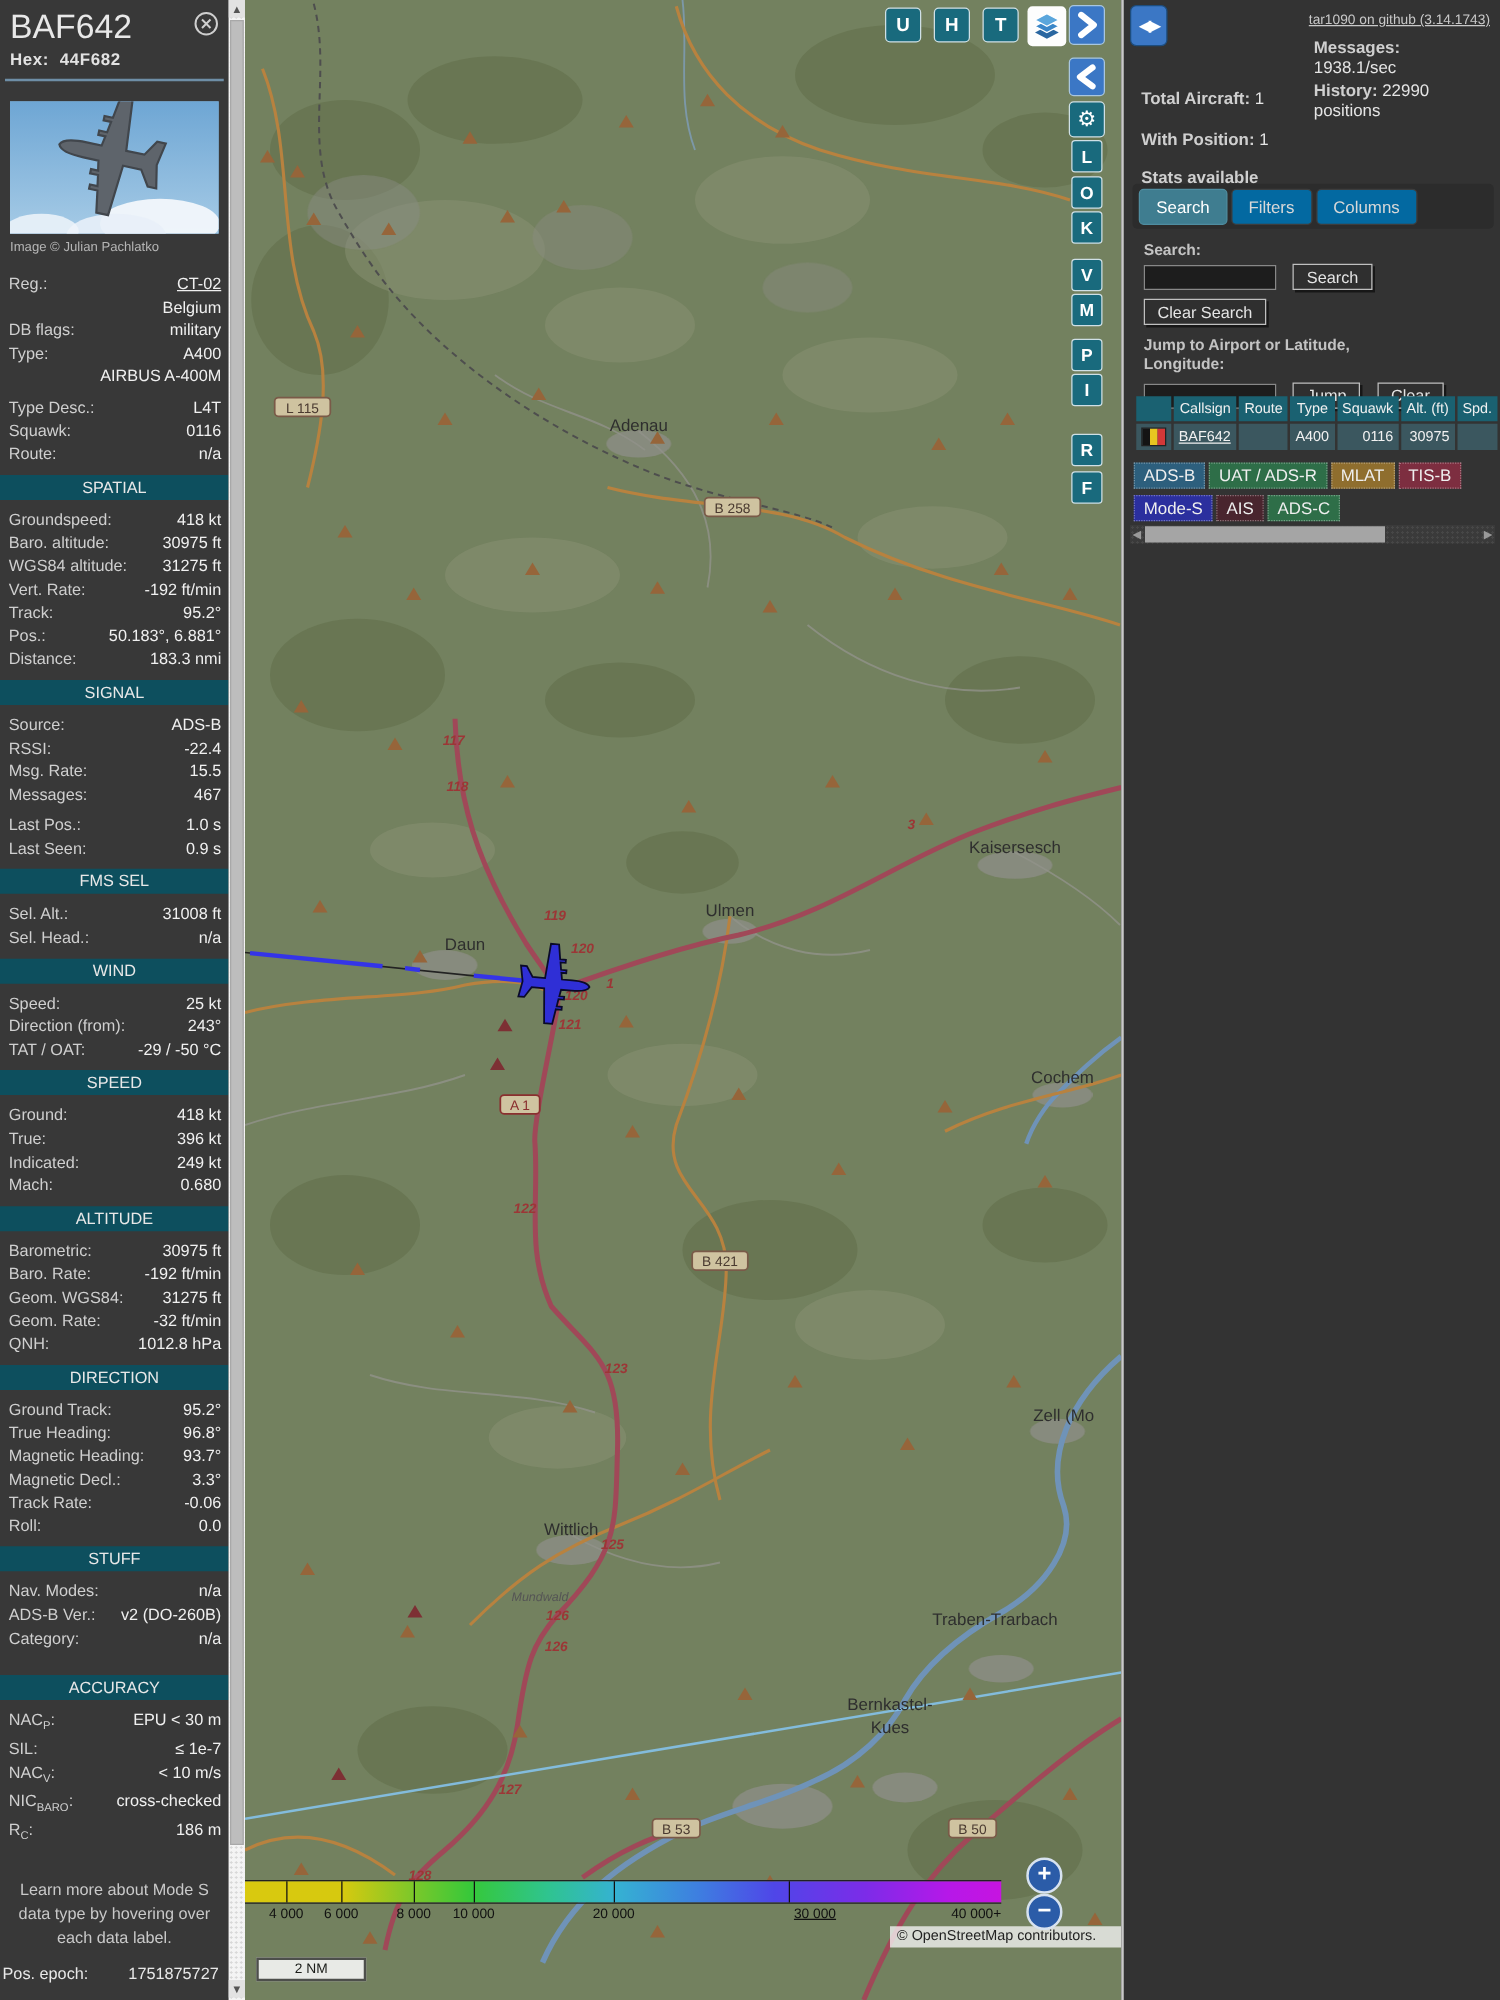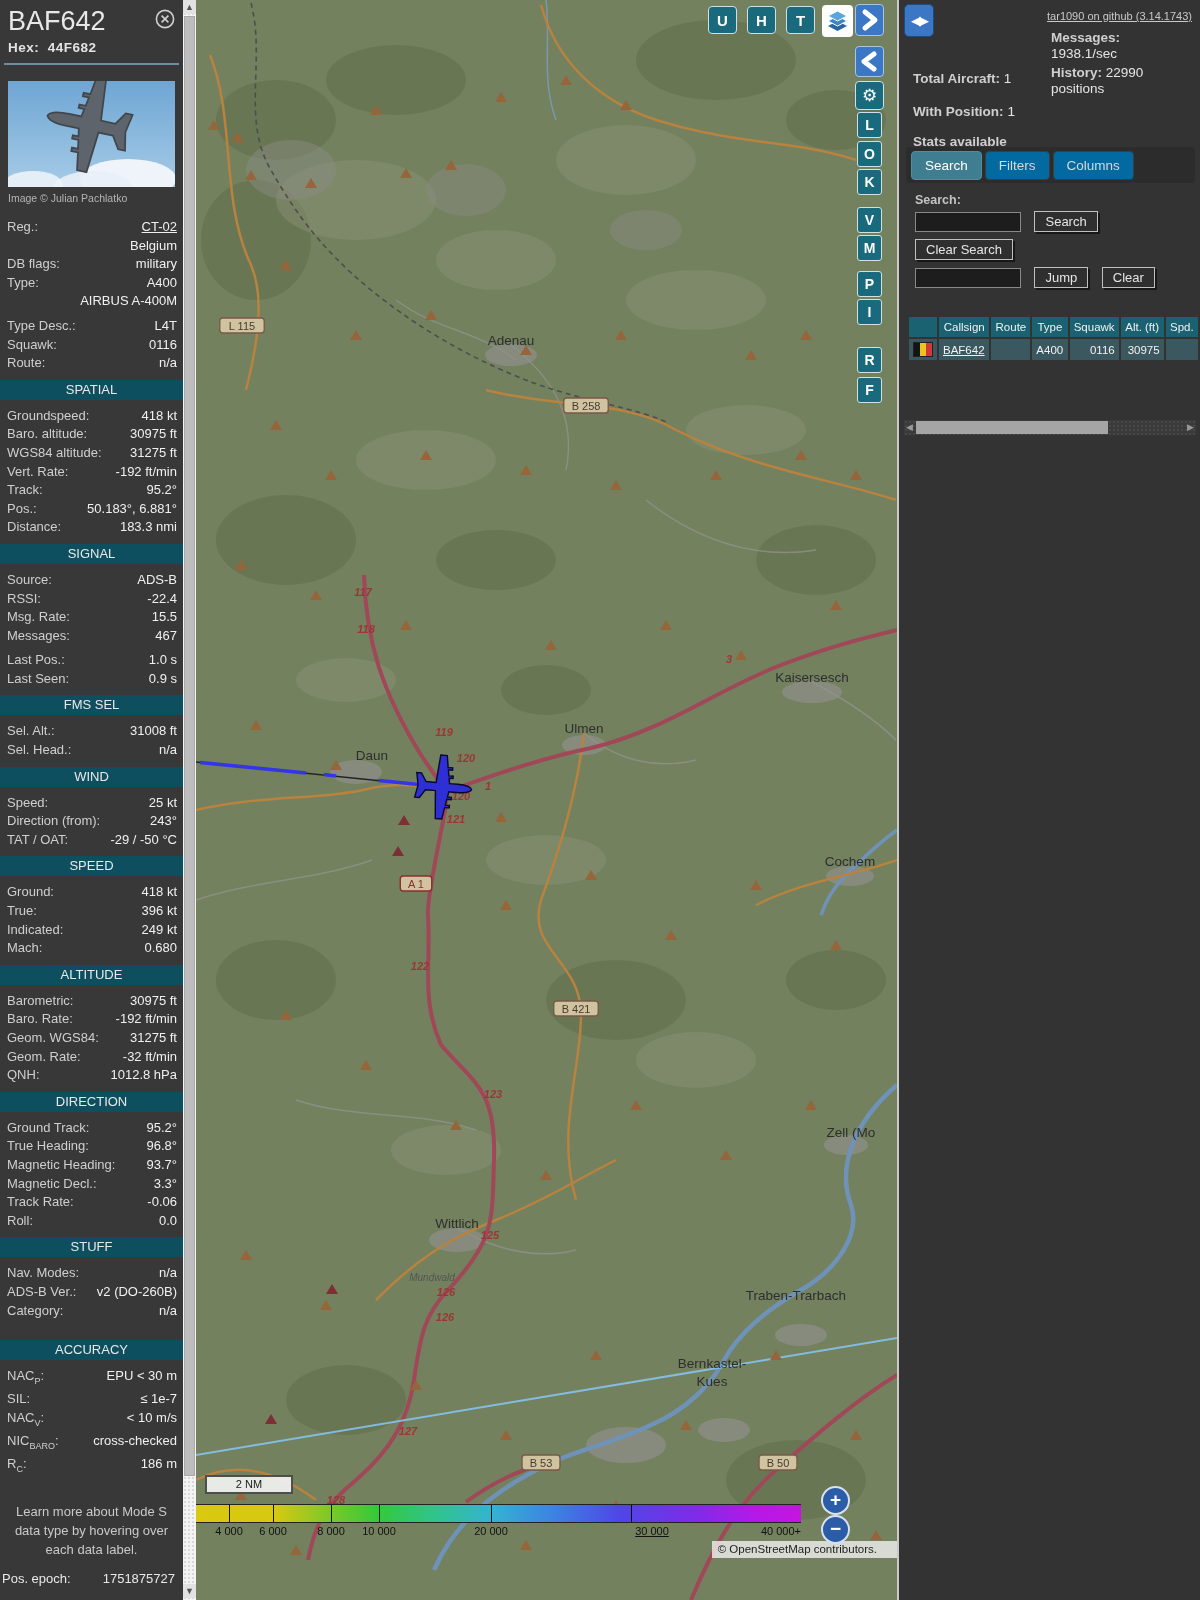--- a/index.html
+++ b/index.html
@@ -46,21 +46,21 @@
   .nav-left{top:46px;height:31px;}
   .gear-btn{position:absolute;left:659px;top:81px;width:29px;height:29px;background:#196a7d;border:1px solid #cfe0e6;border-radius:4px;
     color:#fff;font-size:17px;text-align:center;line-height:28px;cursor:pointer;box-sizing:border-box;}
   .sbtn{position:absolute;left:661px;width:25px;height:26px;background:#196a7d;border:1px solid #cfe0e6;border-radius:3px;color:#fff;
     font-size:14px;font-weight:bold;text-align:center;line-height:25px;cursor:pointer;box-sizing:border-box;}
   .alt-legend{position:absolute;left:0;top:1504px;width:605px;height:17px;
     background:linear-gradient(90deg,#d9c90f 0%,#d6c90f 13%,#7ec829 22%,#35c83a 30%,#2fc48f 40%,#35b2d2 49%,#3e7ee0 60%,#4f46e8 70%,#7c2ce8 82%,#b618e8 93%,#c614e0 100%);
     border-top:1px solid #222;border-bottom:1px solid #222;}
   .alt-tick{position:absolute;top:0;width:1px;height:17px;background:#111;}
   .alt-lab{position:absolute;top:21px;font-size:11px;color:#111;transform:translateX(-50%);white-space:nowrap;}
-  .scale-box{position:absolute;left:9px;top:1475px;width:84px;height:15px;background:#f5f5f5;border:2px solid #4a4a4a;
+  .scale-box{position:absolute;left:9px;top:1566px;width:84px;height:15px;background:#f5f5f5;border:2px solid #4a4a4a;
     font-size:11px;color:#111;text-align:center;line-height:15px;opacity:.9;}
   .osm-attr{position:absolute;right:0;top:1541px;background:rgba(245,245,245,.78);color:#222;font-size:11.5px;padding:2px 20px 3px 6px;}
   .zoombtn{position:absolute;left:625px;width:25px;height:25px;border-radius:50%;background:#2b5ca8;color:#fff;
     font-size:19px;font-weight:bold;text-align:center;line-height:23px;cursor:pointer;border:2px solid #d7e2f0;box-sizing:content-box;}
   .zoom-in{top:1486px;}
   .zoom-out{top:1515px;}
 
   
   #right-panel{position:absolute;left:897px;top:0;width:303px;height:1600px;background:#333;border-left:2px solid #c9c9c9;box-sizing:border-box;color:#ddd;}
   .collapse-btn{position:absolute;left:5px;top:4px;width:30px;height:33px;background:#3b77c5;border:1px solid #1d4d7e;border-radius:5px;
@@ -660,20 +660,23 @@
         <div class="tab active">Search</div>
         <div class="tab">Filters</div>
         <div class="tab">Columns</div>
       </div>
 
     <div class="srch">
       <div class="flab">Search:</div>
       <input type="text" style="">
       <span class="btn">Search</span>
       <div class="r2"><span class="btn noml" style="margin-left:0;">Clear Search</span></div>
+      <div class="jump-lab">
+        <span>Jump to Airport or Latitude,</span><br><span>Longitude:</span>
+      </div>
       <div class="r2">
         <input type="text" style="">
         <span class="btn">Jump</span>
         <span class="btn">Clear</span>
       </div>
     </div>
 
     <table class="actable">
       <thead>
           <tr id="tbl-head">
@@ -698,20 +701,24 @@
             <td class="c1"><span class="cs-link">BAF642</span></td>
             <td class="c2"></td>
             <td class="c3">A400</td>
             <td class="c4 num">0116</td>
             <td class="c5 num">30975</td>
             <td class="c6 num"></td>
           </tr>
         </tbody>
     </table>
 
+    <div class="badges" id="badges">
+        <div><span class="badge" style="background: rgb(45, 95, 125);">ADS-B</span><span class="badge" style="background: rgb(46, 110, 72);">UAT / ADS-R</span><span class="badge" style="background: rgb(143, 110, 46);">MLAT</span><span class="badge" style="background: rgb(125, 46, 64);">TIS-B</span></div>
+        <div><span class="badge" style="background: rgb(43, 47, 158);">Mode-S</span><span class="badge" style="background: rgb(73, 37, 46);">AIS</span><span class="badge" style="background: rgb(46, 110, 72);">ADS-C</span></div>
+      </div>
 
     <div class="hscroll">
       <div class="arr l">◀</div>
       <div class="thumb"></div>
       <div class="arr r">▶</div>
     </div>
   </aside>
 </div>
 
 </body></html>

